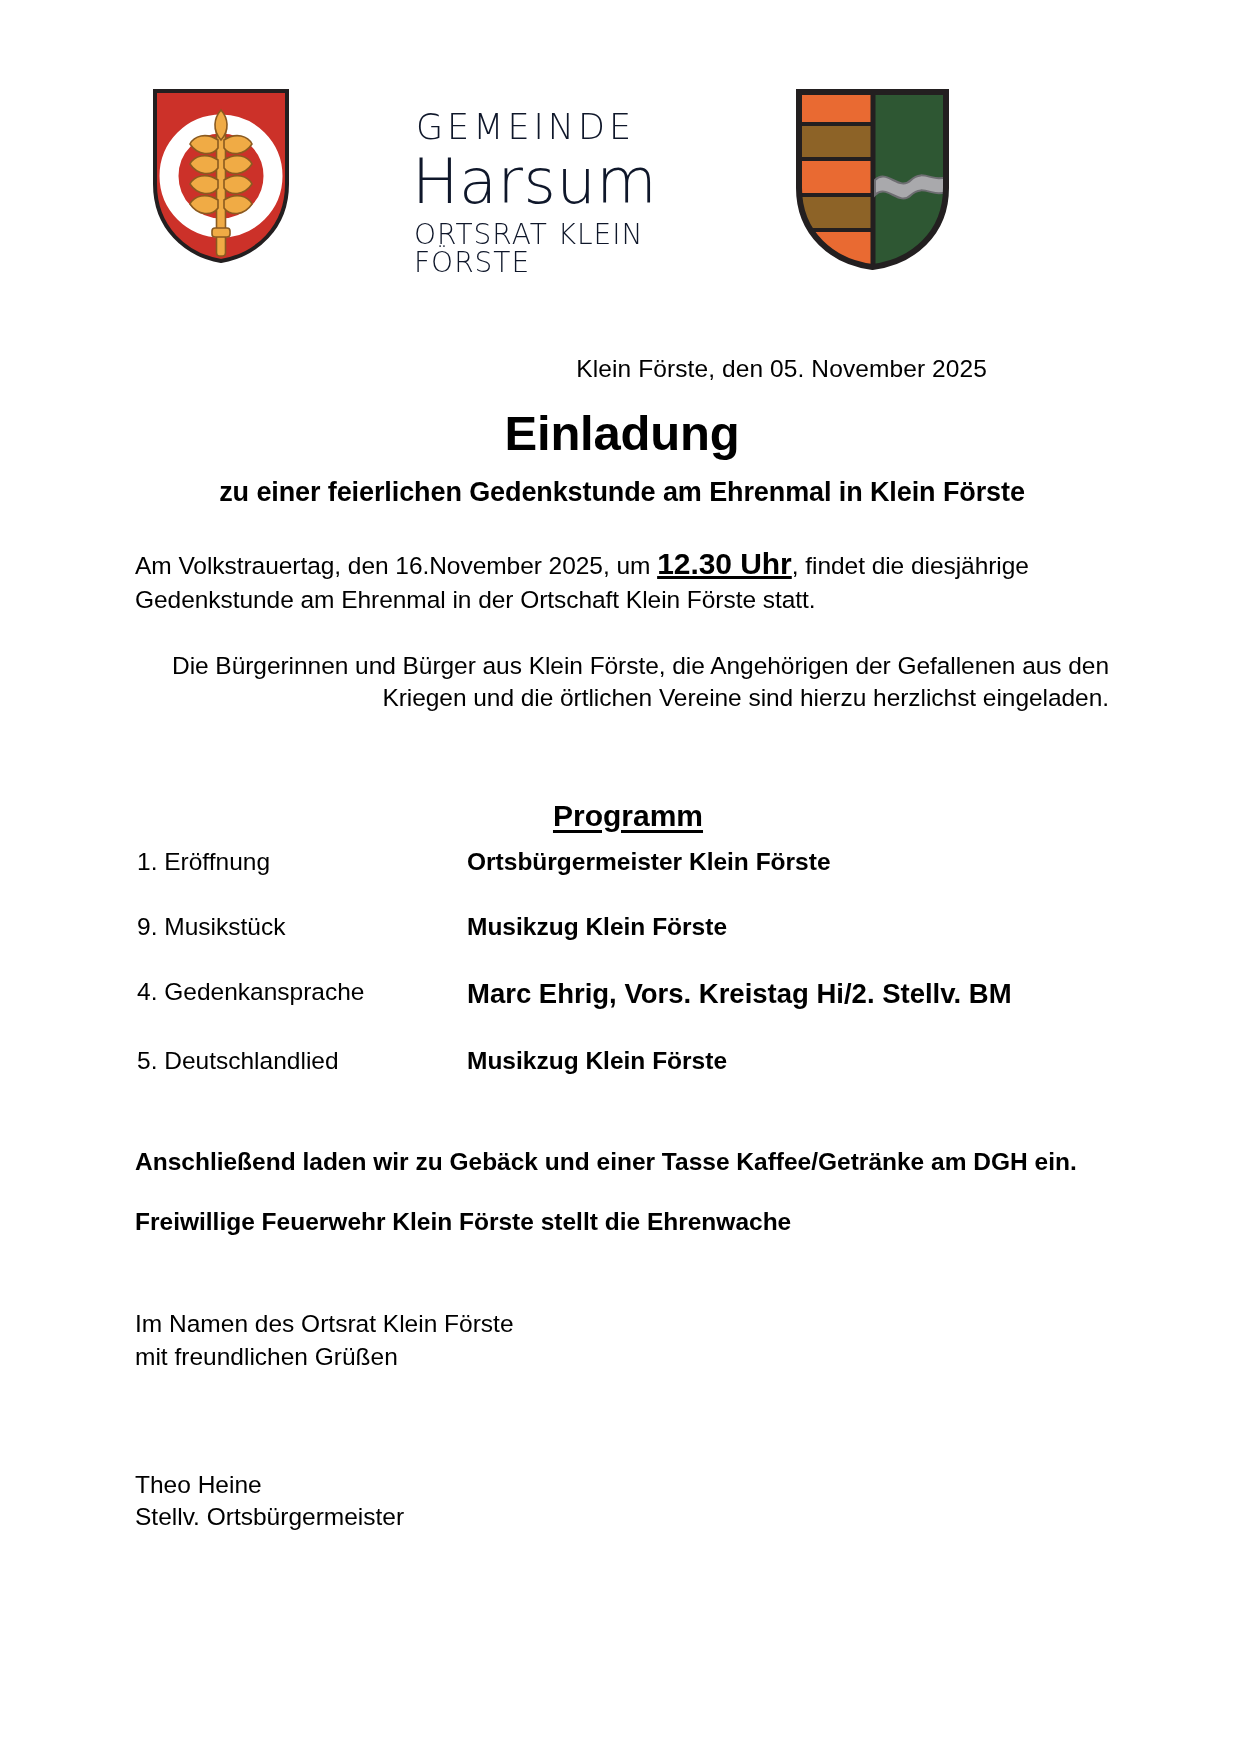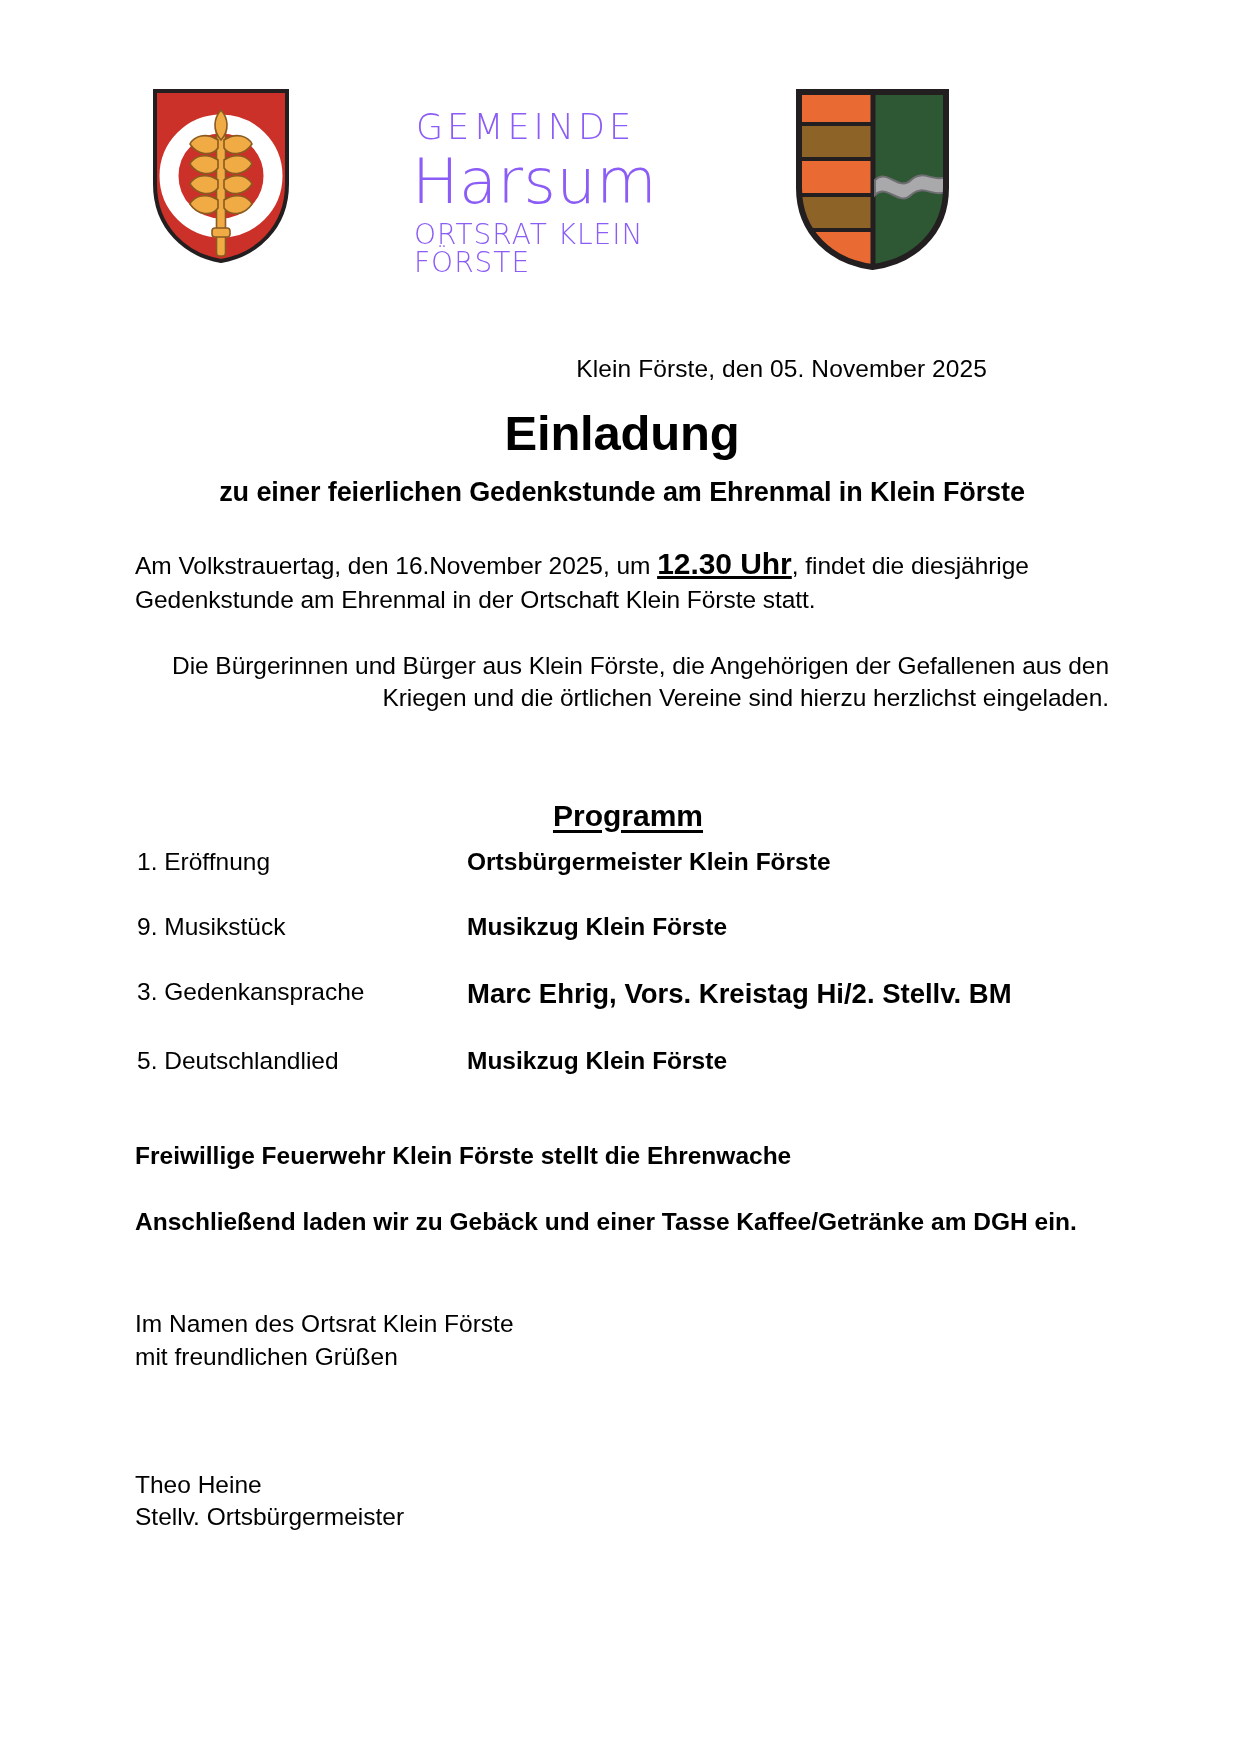--- a/index.html
+++ b/index.html
@@ -48,21 +48,21 @@
   }
 
   .logo-block {
     position: absolute;
     left: 400px;
     top: 28px;
     width: 360px;
     text-align: left;
     font-family: "DejaVu Sans", sans-serif;
     font-weight: 300;
-    color: #8b5cf6;
+    color: #0f172a;
     line-height: 1;
   }
   .logo-line1 {
     font-size: 35px;
     letter-spacing: 4.0px;
     font-weight: 300;
     padding-left: 16px;
   }
   .logo-line2 {
     font-size: 62px;
@@ -264,31 +264,31 @@
       <tbody>
         <tr>
           <td class="num">1. Eröffnung</td>
           <td class="who">Ortsbürgermeister Klein Förste</td>
         </tr>
         <tr>
           <td class="num">9. Musikstück</td>
           <td class="who">Musikzug Klein Förste</td>
         </tr>
         <tr class="big">
-          <td class="num">3. Gedenkansprache</td>
+          <td class="num">4. Gedenkansprache</td>
           <td class="who">Marc Ehrig, Vors. Kreistag Hi/2. Stellv. BM</td>
         </tr>
         <tr>
           <td class="num">5. Deutschlandlied</td>
           <td class="who">Musikzug Klein Förste</td>
         </tr>
       </tbody>
     </table>
 
+    <p class="notice second">Anschließend laden wir zu Gebäck und einer Tasse Kaffee/Getränke am DGH ein.</p>
     <p class="notice">Freiwillige Feuerwehr Klein Förste stellt die Ehrenwache</p>
-    <p class="notice second">Anschließend laden wir zu Gebäck und einer Tasse Kaffee/Getränke am DGH ein.</p>
 
     <p class="closing"><span>Im Namen des Ortsrat Klein Förste</span><br><span>mit freundlichen Grüßen</span></p>
 
     <p class="signature"><span>Theo Heine</span><br><span>Stellv. Ortsbürgermeister</span></p>
 
   </div>
 </div>
 
 </body></html>

